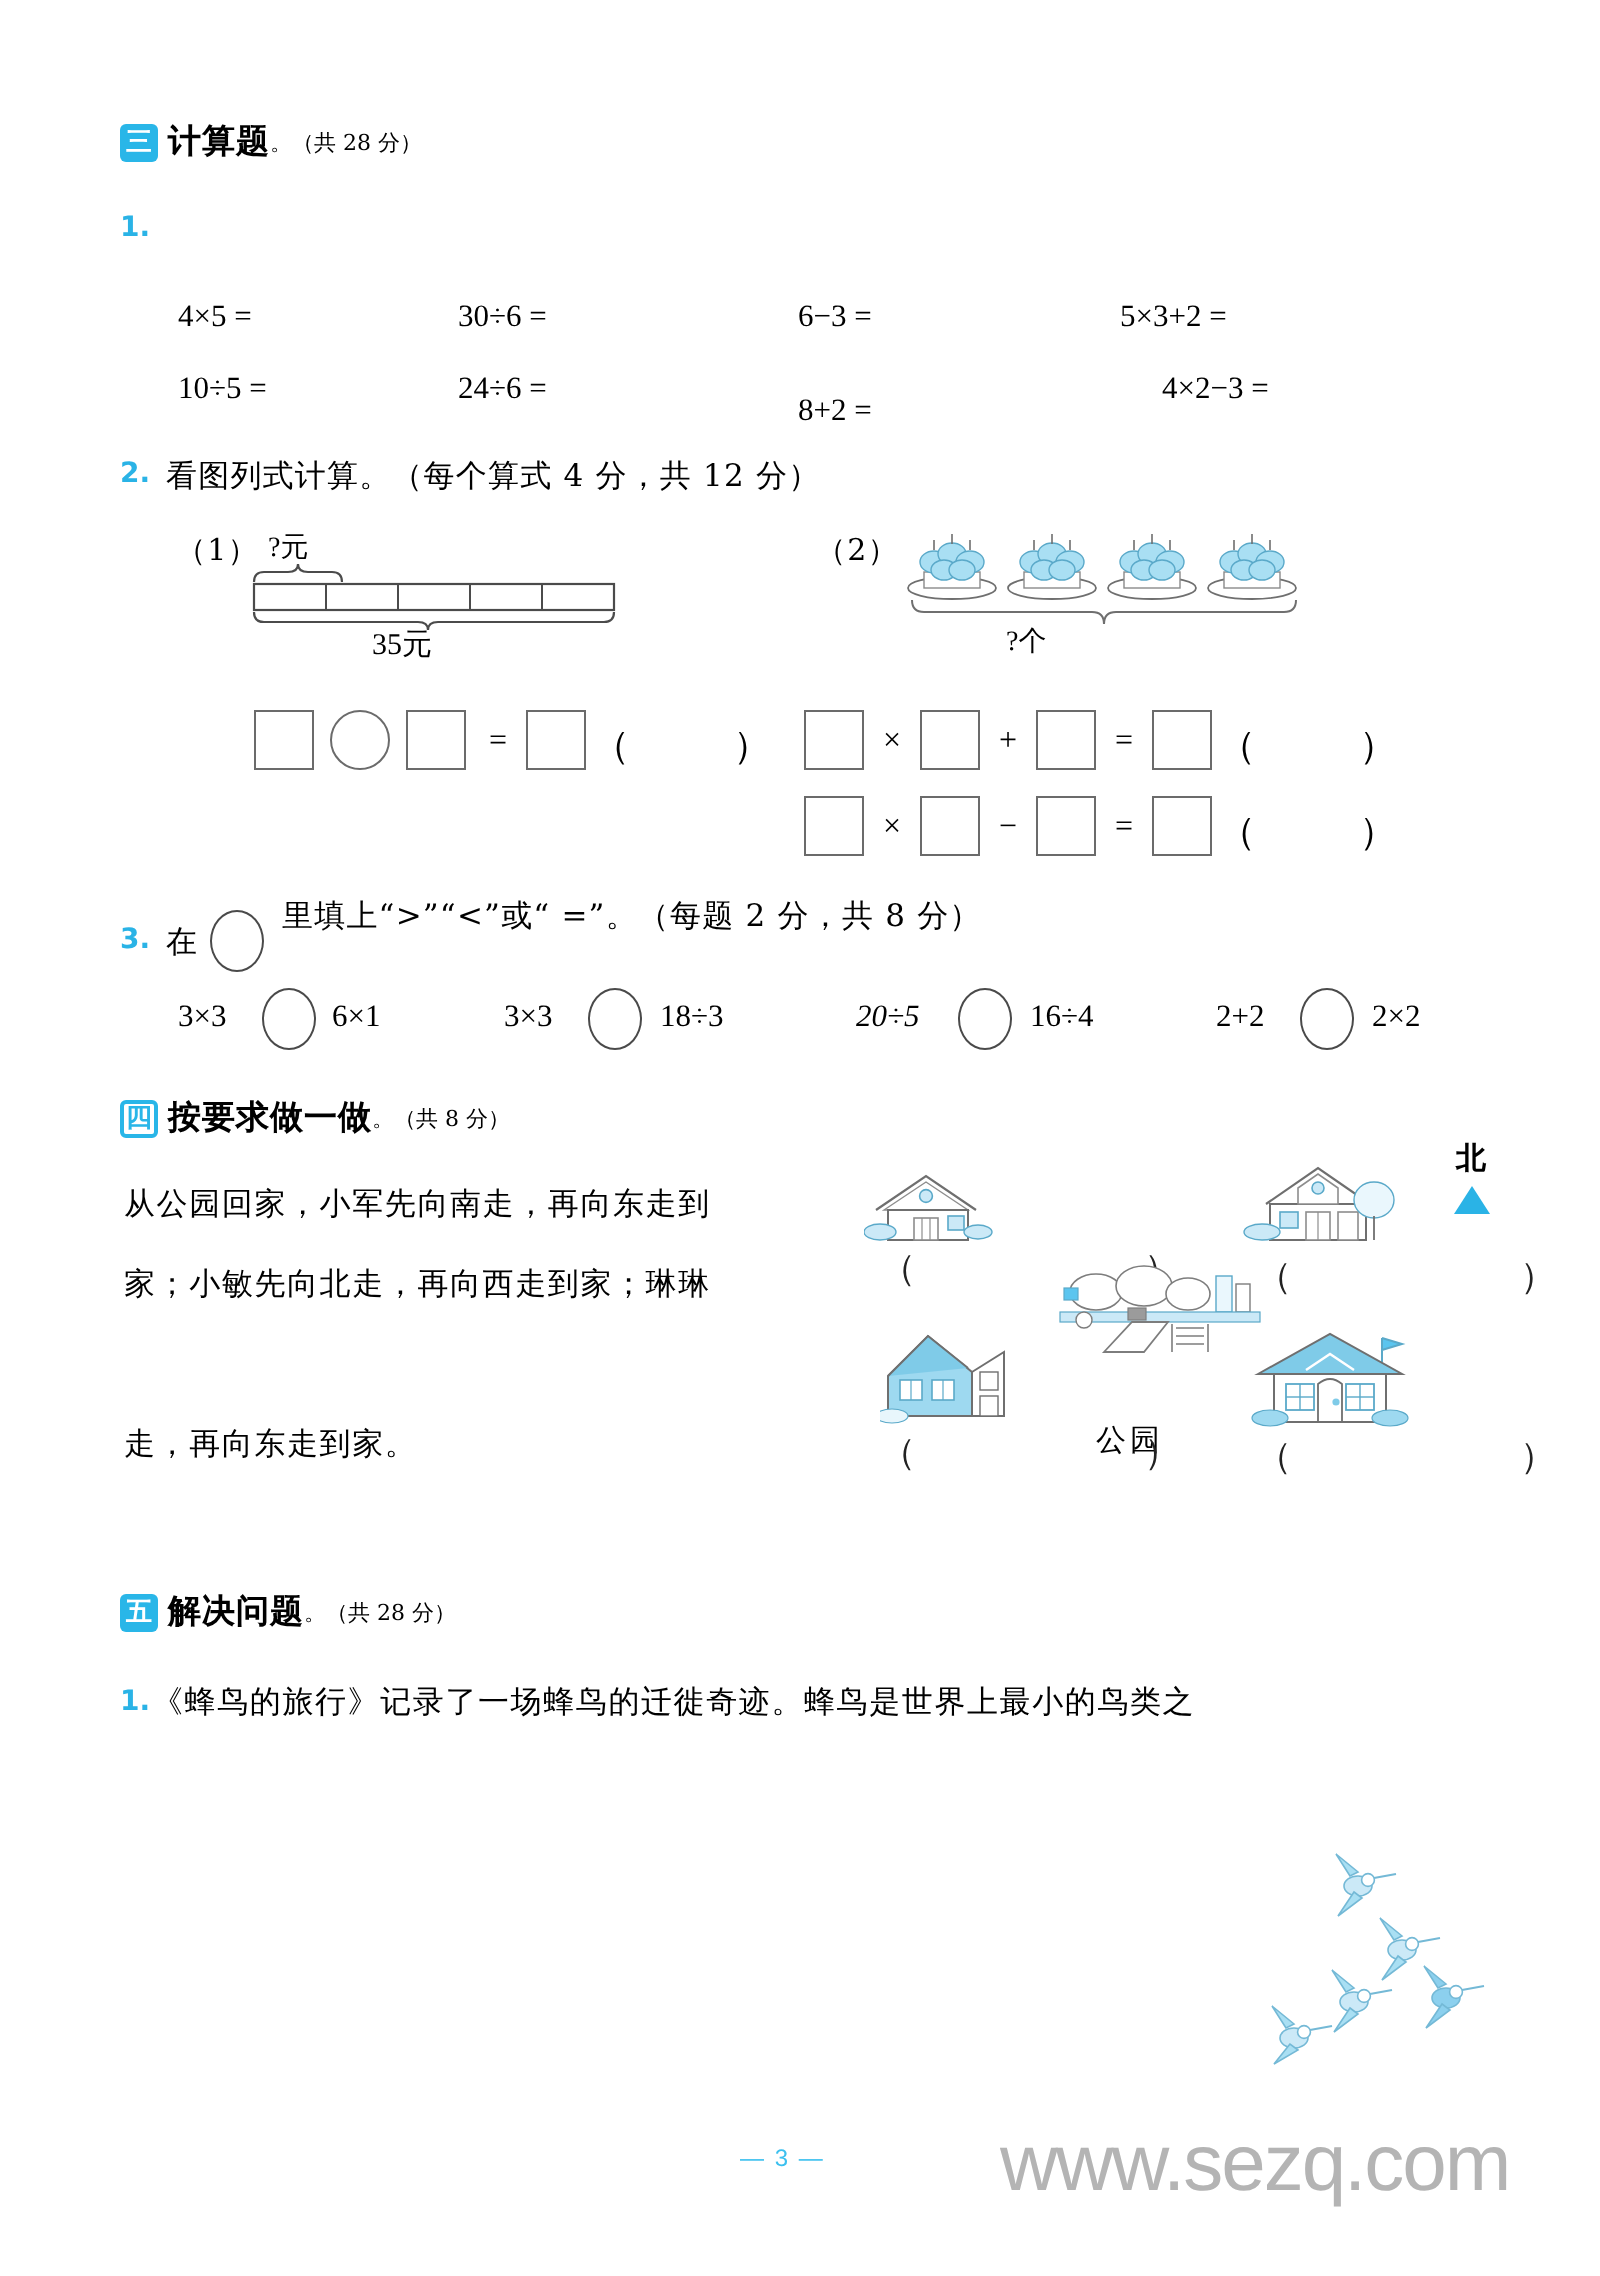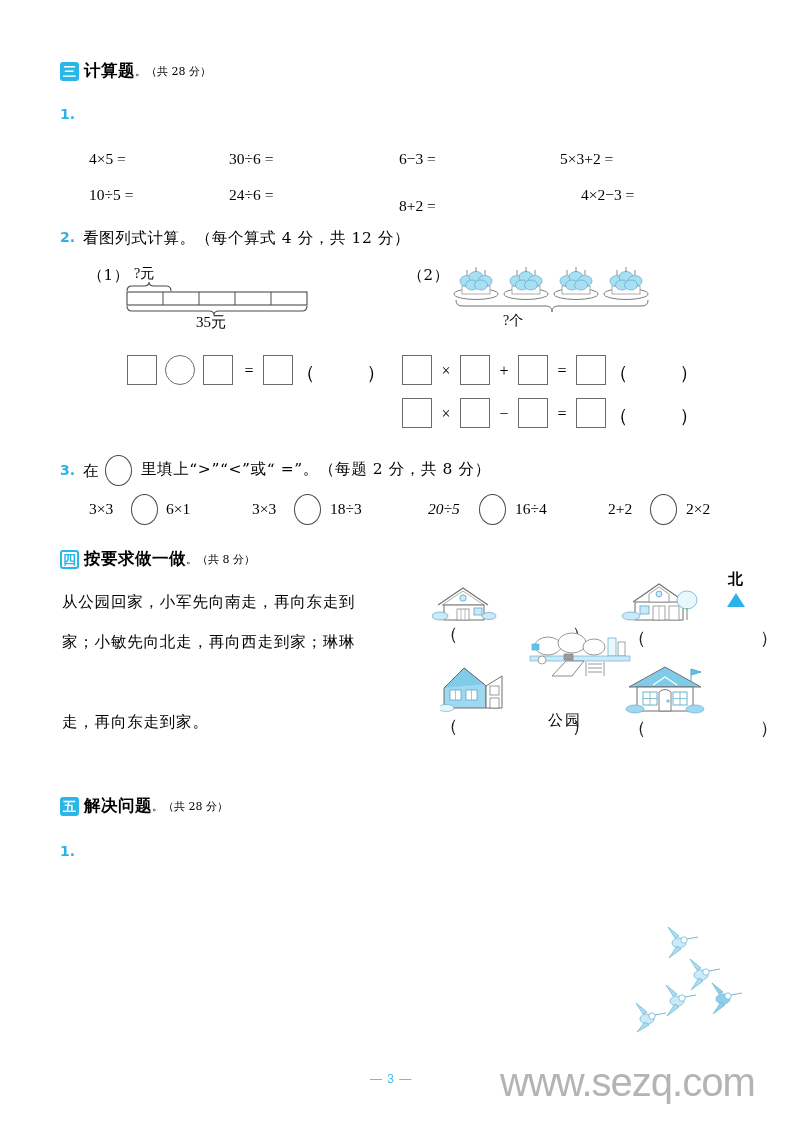--- a/index.html
+++ b/index.html
@@ -136,21 +136,21 @@
 
       <rect x="2" y="20" width="180" height="13" fill="#ffffff" stroke="#4b4b4b" stroke-width="1.1"></rect>
       <line x1="38" y1="20" x2="38" y2="33" stroke="#4b4b4b" stroke-width="1"></line>
       <line x1="74" y1="20" x2="74" y2="33" stroke="#4b4b4b" stroke-width="1"></line>
       <line x1="110" y1="20" x2="110" y2="33" stroke="#4b4b4b" stroke-width="1"></line>
       <line x1="146" y1="20" x2="146" y2="33" stroke="#4b4b4b" stroke-width="1"></line>
 
       <path d="M2,34 Q2,39 7,39 L84,39 Q89,39 89,43 Q89,39 94,39 L177,39 Q182,39 182,34" fill="none" stroke="#4b4b4b" stroke-width="1.1"></path>
     </svg>
   </div>
-  <div class="expr" style="left:196px; top:313px; font-size:15px;text-align:center;">35元</div>
+  <div class="expr" style="left:186px; top:313px; font-size:15px;text-align:center;">35元</div>
 
   <div class="qtext" style="left:408px; top:266px; font-size:15px;">（2）</div>
 
   <div class="plate-group" style="left:452px; top:262px;">
     <svg width="205" height="62">
       <g id="plates">
 
         <g transform="translate(2,0)">
           <ellipse cx="22" cy="32" rx="22" ry="5.5" fill="#fff" stroke="#6f6f6f" stroke-width="0.9"></ellipse>
           <rect x="8" y="24" width="28" height="8" fill="#fff" stroke="#8a8a8a" stroke-width="0.7"></rect>
@@ -230,21 +230,21 @@
   <div class="abox" style="left:460px; top:398px;"></div>
   <div class="op" style="left:495px; top:405px;">−</div>
   <div class="abox" style="left:518px; top:398px;"></div>
   <div class="op" style="left:553px; top:405px;">=</div>
   <div class="abox" style="left:576px; top:398px;"></div>
   <div class="paren" style="left:609px; top:403px;">（&nbsp;&nbsp;）</div>
 
   <div class="qnum" style="left:60px; top:462px;">3.</div>
   <div class="qtext" style="left:83px; top:461px;">在</div>
   <div class="ccirc" style="left:105px; top:455px;"></div>
-  <div class="qtext" style="left:141px; top:459px;">里填上“&gt;”“&lt;”或“ =”。（每题 2 分，共 8 分）</div>
+  <div class="qtext" style="left:141px; top:448px;">里填上“&gt;”“&lt;”或“ =”。（每题 2 分，共 8 分）</div>
 
   <div class="expr" style="left:89px;  top:500px;">3×3</div>
   <div class="ccirc" style="left:131px; top:494px;"></div>
   <div class="expr" style="left:166px; top:500px;">6×1</div>
 
   <div class="expr" style="left:252px; top:500px;">3×3</div>
   <div class="ccirc" style="left:294px; top:494px;"></div>
   <div class="expr" style="left:330px; top:500px;">18÷3</div>
 
   <div class="expr" style="left:428px; top:500px;font-style:italic;">20÷5</div>
@@ -359,20 +359,21 @@
   </div>
   <div class="fig-paren" style="left:628px; top:716px;">（&nbsp;&nbsp;）</div>
 
   <div class="sec-head" style="left:60px; top:795px;">
     <div class="sec-badge badge-solid">五</div>
     <span class="sec-title">解决问题</span>
     <span class="sec-note">。（共 28 分）</span>
   </div>
 
   <div class="qnum" style="left:60px; top:843px;">1.</div>
+  <div class="body-text" style="left:76px; top:841px;">《蜂鸟的旅行》记录了一场蜂鸟的迁徙奇迹。蜂鸟是世界上最小的鸟类之</div>
 
   <div class="fig" style="left:625px; top:925px;">
     <svg width="140" height="110">
       <g fill="#a9dff3" stroke="#74b9d6" stroke-width="0.8">
 
         <g transform="translate(40,2)">
           <ellipse cx="14" cy="16" rx="7" ry="5" fill="#cbe9f7"></ellipse>
           <path d="M10,11 L3,0 L14,9 Z" fill="#a9dff3"></path>
           <path d="M12,19 L4,31 L16,22 Z" fill="#a9dff3"></path>
           <circle cx="19" cy="13" r="3.2" fill="#ffffff"></circle>

